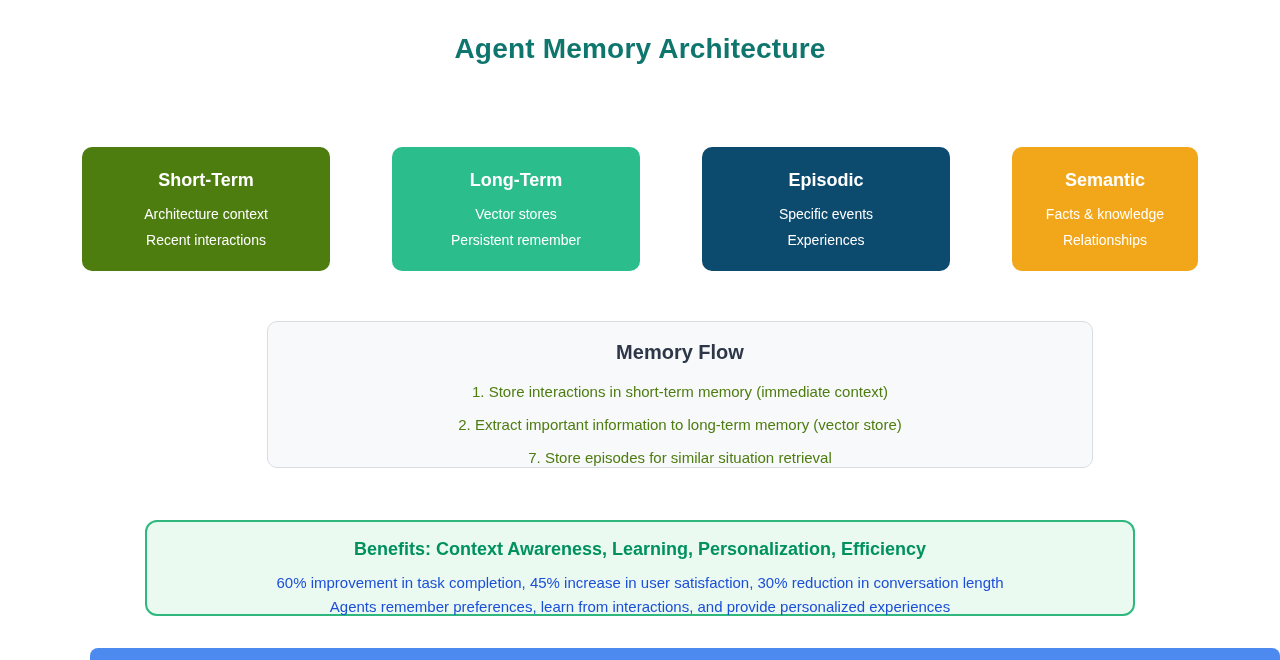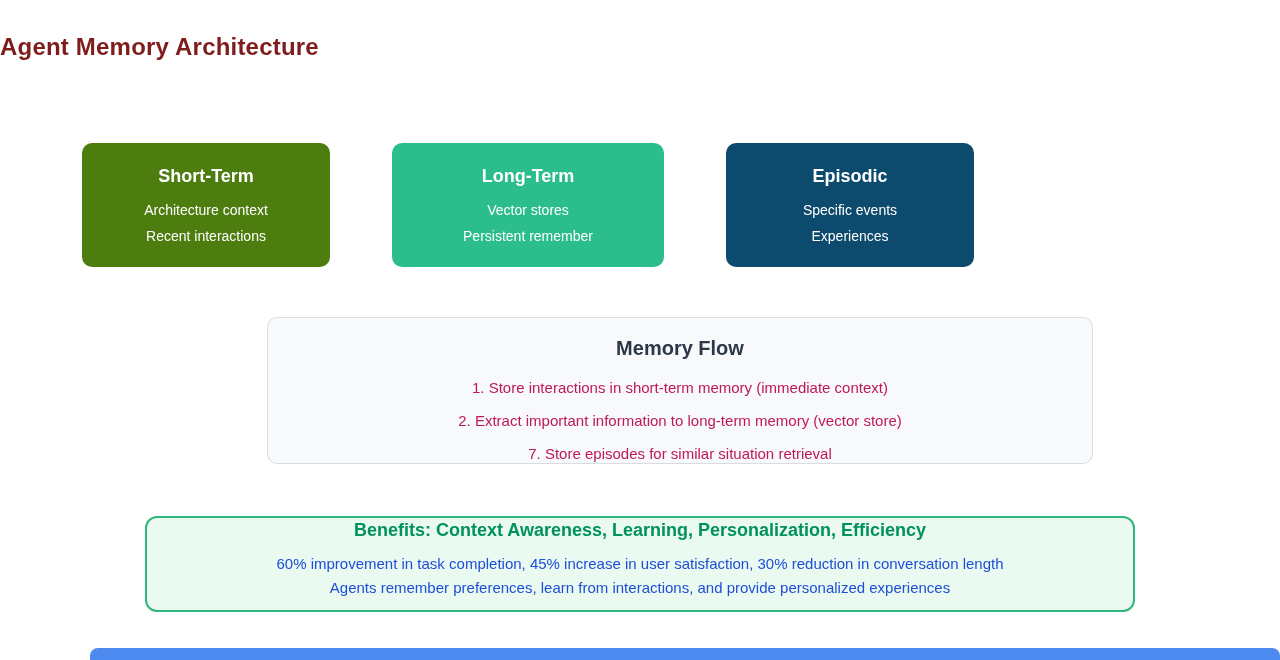--- a/index.html
+++ b/index.html
@@ -11,42 +11,42 @@
     overflow: hidden;
     position: relative;
   }
   .page {
     width: 1280px;
     height: 660px;
     position: relative;
     padding-top: 33px;
   }
   .diagram-title {
-    text-align: left;
-    font-size: 24px;
+    text-align: center;
+    font-size: 28px;
     font-weight: bold;
-    color: #7f1d1d;
+    color: #0f766e;
     letter-spacing: 0.2px;
   }
   .cards-row {
     margin: 82px 0 0 82px;
     width: 1116px;
     display: flex;
     gap: 62px;
     align-items: stretch;
   }
   .mem-card {
     border-radius: 10px;
     color: #ffffff;
     text-align: center;
     padding: 23px 10px 20px 10px;
     height: 124px;
   }
   .mem-card-0 { width: 248px; }
-  .mem-card-1 { width: 272px; }
+  .mem-card-1 { width: 248px; }
   .mem-card-2 { width: 248px; }
   .mem-card-3 { width: 186px; }
   .mem-card .card-title {
     font-size: 18px;
     font-weight: bold;
     margin-bottom: 15px;
   }
   .mem-card .card-line {
     font-size: 14px;
     margin-bottom: 9px;
@@ -64,34 +64,34 @@
     padding-top: 19px;
   }
   .flow-title {
     font-size: 20px;
     font-weight: bold;
     color: #2d3748;
     margin-bottom: 19px;
   }
   .flow-step {
     font-size: 15px;
-    color: #be185d;
+    color: #4d7c0f;
     margin-bottom: 16px;
     text-align: center;
   }
   .benefits-box {
     margin-top: 52px;
     margin-left: 145px;
     width: 990px;
     height: 96px;
     background: #eafaf1;
     border: 2px solid #2eb87e;
     border-radius: 12px;
     text-align: center;
-    padding-top: 2px;
+    padding-top: 17px;
   }
   .benefits-title {
     font-size: 18px;
     font-weight: bold;
     color: #00915f;
     margin-bottom: 14px;
   }
   .benefits-line {
     font-size: 15px;
     color: #1d4ed8;
@@ -126,20 +126,25 @@
       <div class="card-line">Vector stores</div>
       <div class="card-line">Persistent remember</div>
     </div>
 
     <div class="mem-card mem-card-2" style="background: #0c4a6e;">
       <div class="card-title">Episodic</div>
       <div class="card-line">Specific events</div>
       <div class="card-line">Experiences</div>
     </div>
 
+    <div class="mem-card mem-card-3" style="background: rgb(242, 167, 27);">
+      <div class="card-title">Semantic</div>
+      <div class="card-line">Facts &amp; knowledge</div>
+      <div class="card-line">Relationships</div>
+    </div>
 
   </div>
 
   <div class="flow-box">
     <div class="flow-title">Memory Flow</div>
     <div class="flow-step">1. Store interactions in short-term memory (immediate context)</div>
     <div class="flow-step">2. Extract important information to long-term memory (vector store)</div>
     <div class="flow-step">7. Store episodes for similar situation retrieval</div>
   </div>
 

